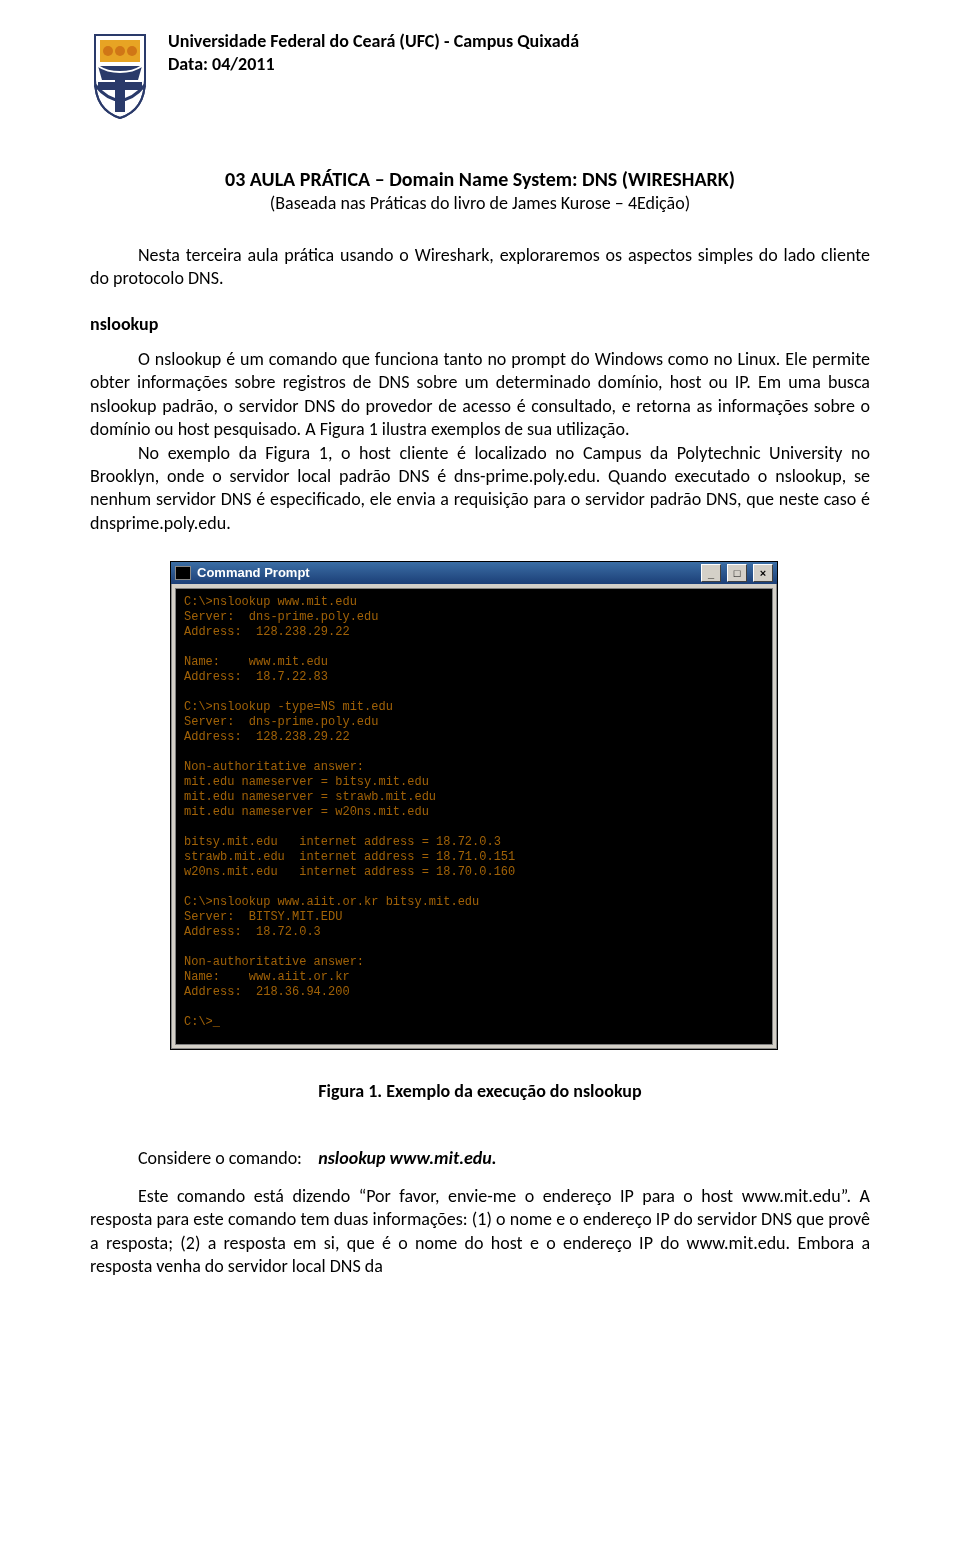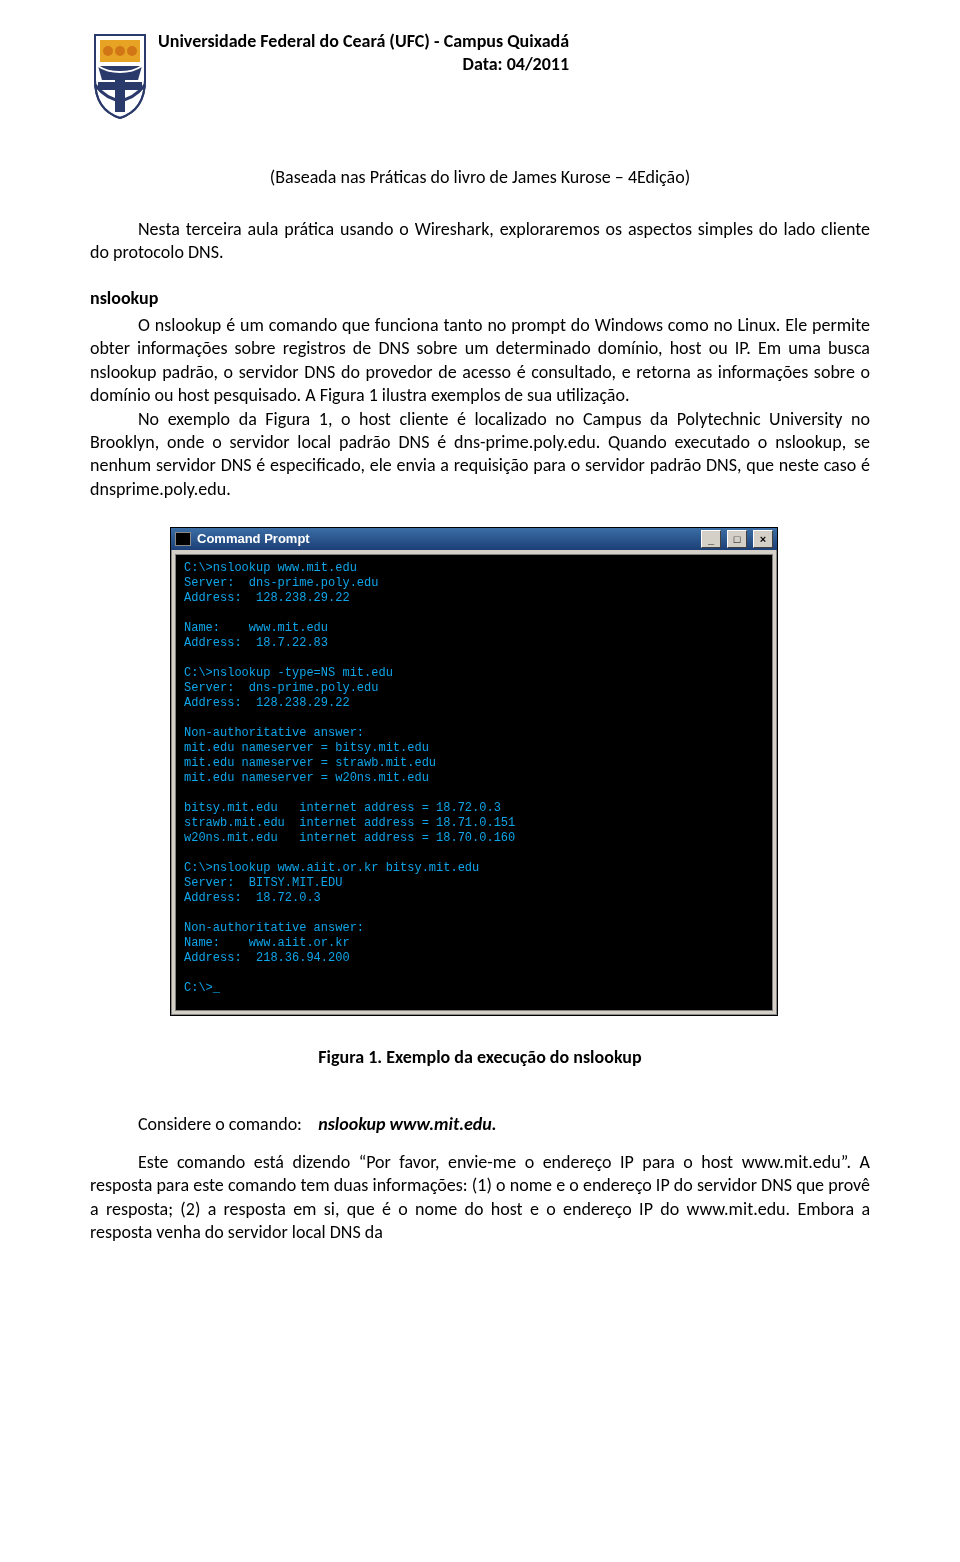--- a/index.html
+++ b/index.html
@@ -5,31 +5,31 @@
   * { box-sizing: border-box; margin: 0; padding: 0; }
   body {
     font-family: Calibri, Arial, sans-serif;
     background: #fff;
     color: #000;
     width: 960px;
     padding: 30px 90px 30px 90px;
     font-size: 18px;
     line-height: 1.3;
   }
-  .header { display: flex; gap: 8px; margin-bottom: 40px; text-align: right; }
+  .header { display: flex; gap: 18px; margin-bottom: 40px; }
   .crest { width: 60px; flex: 0 0 60px; }
   .crest svg { width: 60px; height: 90px; }
   .header-text { font-weight: bold; font-size: 18px; }
   .title-block { text-align: center; margin: 20px 0 28px; }
   .title-main { font-weight: bold; font-size: 20px; }
   .subtitle { font-size: 18px; text-align: center; }
   p { margin: 0; }
   .para { text-align: justify; margin: 0; }
   .para.indent { text-indent: 48px; }
-  .section-heading { font-weight: bold; margin: 22px 0 4px; }
+  .section-heading { font-weight: bold; margin: 22px 0 12px; }
   .gap { height: 14px; }
   .cmd-window {
     width: 608px;
     margin: 26px 0 10px 80px;
     border: 1px solid #000;
     box-shadow: 0 0 0 1px #888 inset;
     background: #d4d0c8;
   }
   .cmd-titlebar {
     background: linear-gradient(#3b6ea5, #1c3f77);
@@ -57,21 +57,21 @@
     color:#000;
     font-size: 11px;
     display: inline-flex;
     align-items: center;
     justify-content: center;
     font-weight: bold;
     cursor: default;
   }
   .cmd-body {
     background: #000;
-    color: #0ea5e9;
+    color: #a16207;
     font-family: "Courier New", monospace;
     font-size: 12px;
     line-height: 1.25;
     white-space: pre;
     padding: 6px 8px 14px;
     margin: 4px;
     border: 1px solid #808080;
     min-height: 440px;
   }
   .fig-caption { font-weight: bold; text-align: center; margin: 30px 0 40px; }
@@ -97,20 +97,21 @@
       <rect x="8" y="52" width="44" height="8" fill="#2a3a6a"></rect>
     </svg>
   </div>
   <div class="header-text">
     <div>Universidade Federal do Ceará  (UFC) - Campus Quixadá</div>
     <div>Data:  04/2011</div>
   </div>
 </div>
 
 <div class="title-block">
+  <div class="title-main">03 AULA PRÁTICA – Domain Name System: DNS  (WIRESHARK)</div>
   <div class="subtitle">(Baseada nas Práticas do livro de James Kurose – 4Edição)</div>
 </div>
 
 <p class="para indent">Nesta terceira aula prática usando o Wireshark, exploraremos os aspectos simples do lado cliente do protocolo DNS.</p>
 
 <div class="section-heading">nslookup</div>
 
 <p class="para indent">O nslookup é um comando que funciona tanto no prompt do Windows como no Linux. Ele permite obter informações sobre registros de DNS sobre um determinado domínio, host ou IP. Em uma busca nslookup padrão, o servidor DNS do provedor de acesso é consultado, e retorna as informações sobre o domínio ou host pesquisado. A Figura 1 ilustra exemplos de sua utilização.</p>
 <p class="para indent">No exemplo da Figura 1, o host cliente é localizado no Campus da Polytechnic University no Brooklyn, onde o servidor local padrão DNS é dns-prime.poly.edu. Quando executado o nslookup, se nenhum servidor DNS é especificado, ele envia a requisição para o servidor padrão DNS, que neste caso é dnsprime.poly.edu.</p>
 

